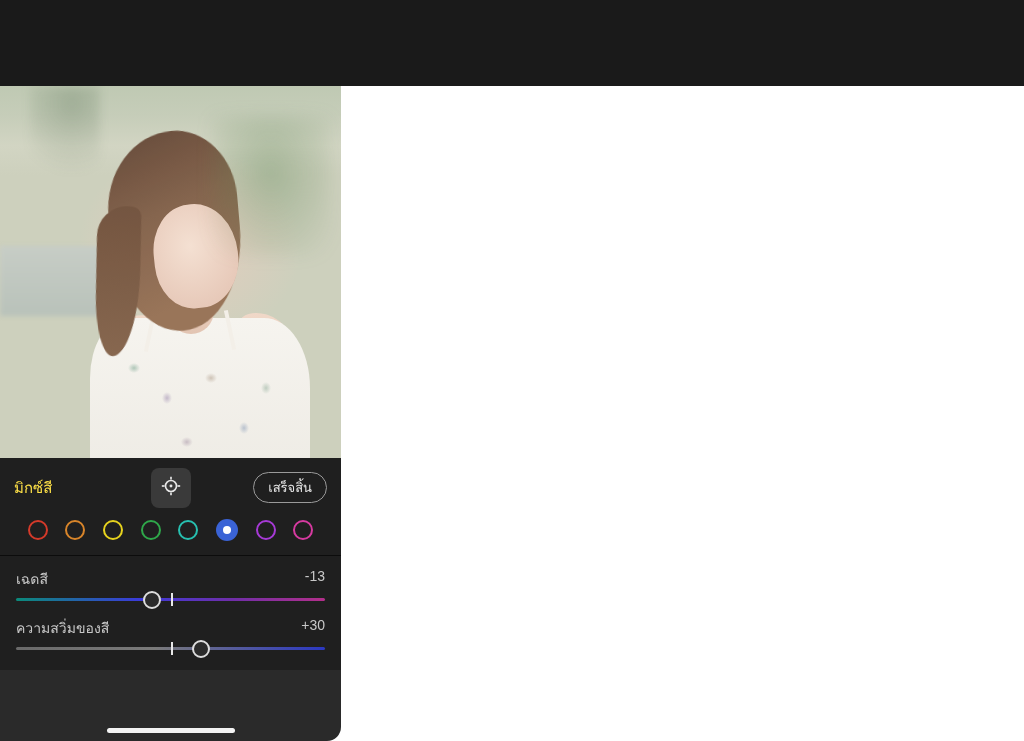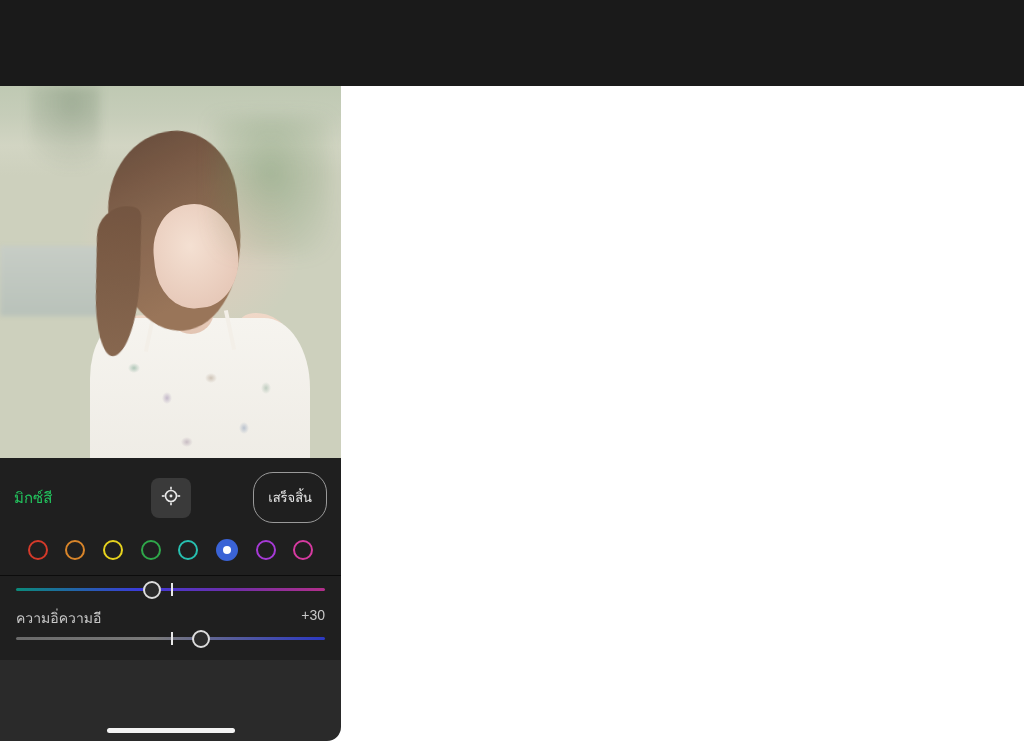--- a/index.html
+++ b/index.html
@@ -109,31 +109,31 @@
   .controls {
     background: rgba(30,30,30,0.9);
     width:100%;
   }
   .row-top{
     display:flex; align-items:center; justify-content:space-between;
     padding: 14px 14px 10px 14px;
     position: relative;
   }
   .title{
-    color:#22c55e; font-size:15px;
+    color:#fde047; font-size:15px;
   }
   .picker-btn{
     position:absolute; left:50%; transform:translateX(-50%);
     width:40px;height:40px;border-radius:8px;background:#3a3a3a;
     display:flex;align-items:center;justify-content:center;
   }
   .picker-btn svg{width:22px;height:22px;}
   .done-btn{
     color:#e6e6e6; border:1.5px solid #9a9a9a; border-radius:20px;
-    padding:14px 14px; font-size:13px; background:transparent;text-align:right;
+    padding:4px 14px; font-size:13px; background:transparent;text-align:right;
   }
   .swatches{
     display:flex; justify-content:space-evenly; align-items:center;
     padding: 6px 10px 14px 10px;
   }
   .sw{
     width:20px;height:20px;border-radius:50%;
     border:2.5px solid; background:transparent;
   }
   .sw.selected{
@@ -212,29 +212,33 @@
         <div class="sw selected" style="background: rgb(58, 99, 214);"></div>
         <div class="sw" style="border-color: rgb(166, 58, 214);"></div>
         <div class="sw" style="border-color: rgb(214, 58, 160);"></div>
       </div>
 
     <div class="divider"></div>
 
     <div class="sliders">
 
       <div class="slider">
+        <div class="srow">
+          <span>เฉดสี</span>
+          <span>-13</span>
+        </div>
         <div class="track t1">
           <div class="tick" style="left:50%"></div>
           <div class="thumb" style="left:44%"></div>
         </div>
       </div>
 
       <div class="slider">
         <div class="srow">
-          <span>ความอิ่ความอี</span>
+          <span>ความสวิ่มของสี</span>
           <span>+30</span>
         </div>
         <div class="track t2">
           <div class="tick" style="left:50%"></div>
           <div class="thumb" style="left:60%"></div>
         </div>
       </div>
 
 
     </div>

